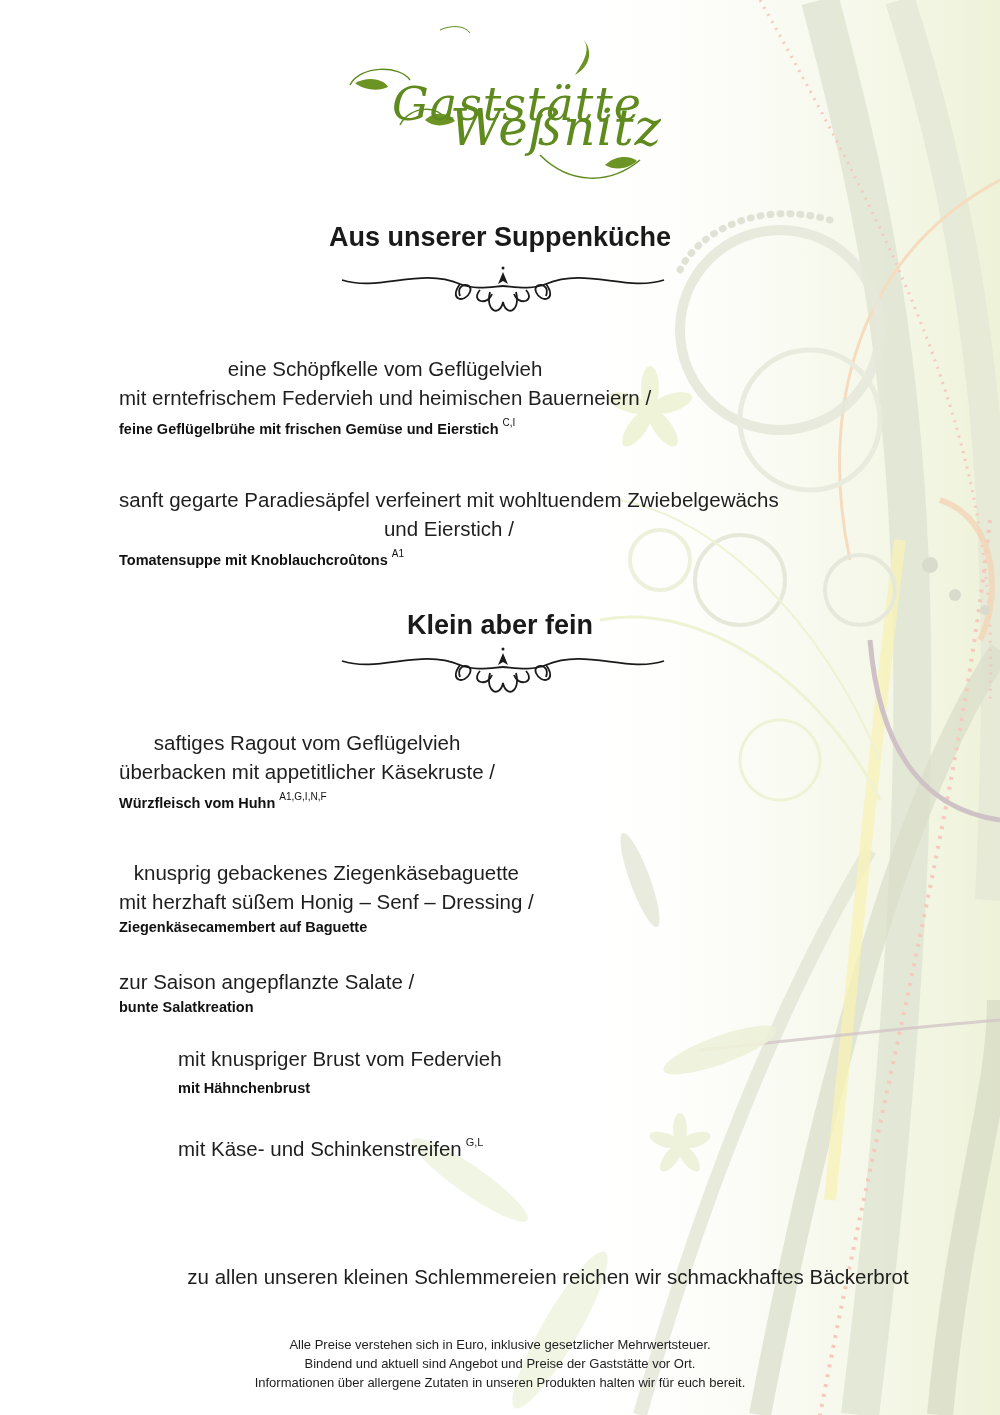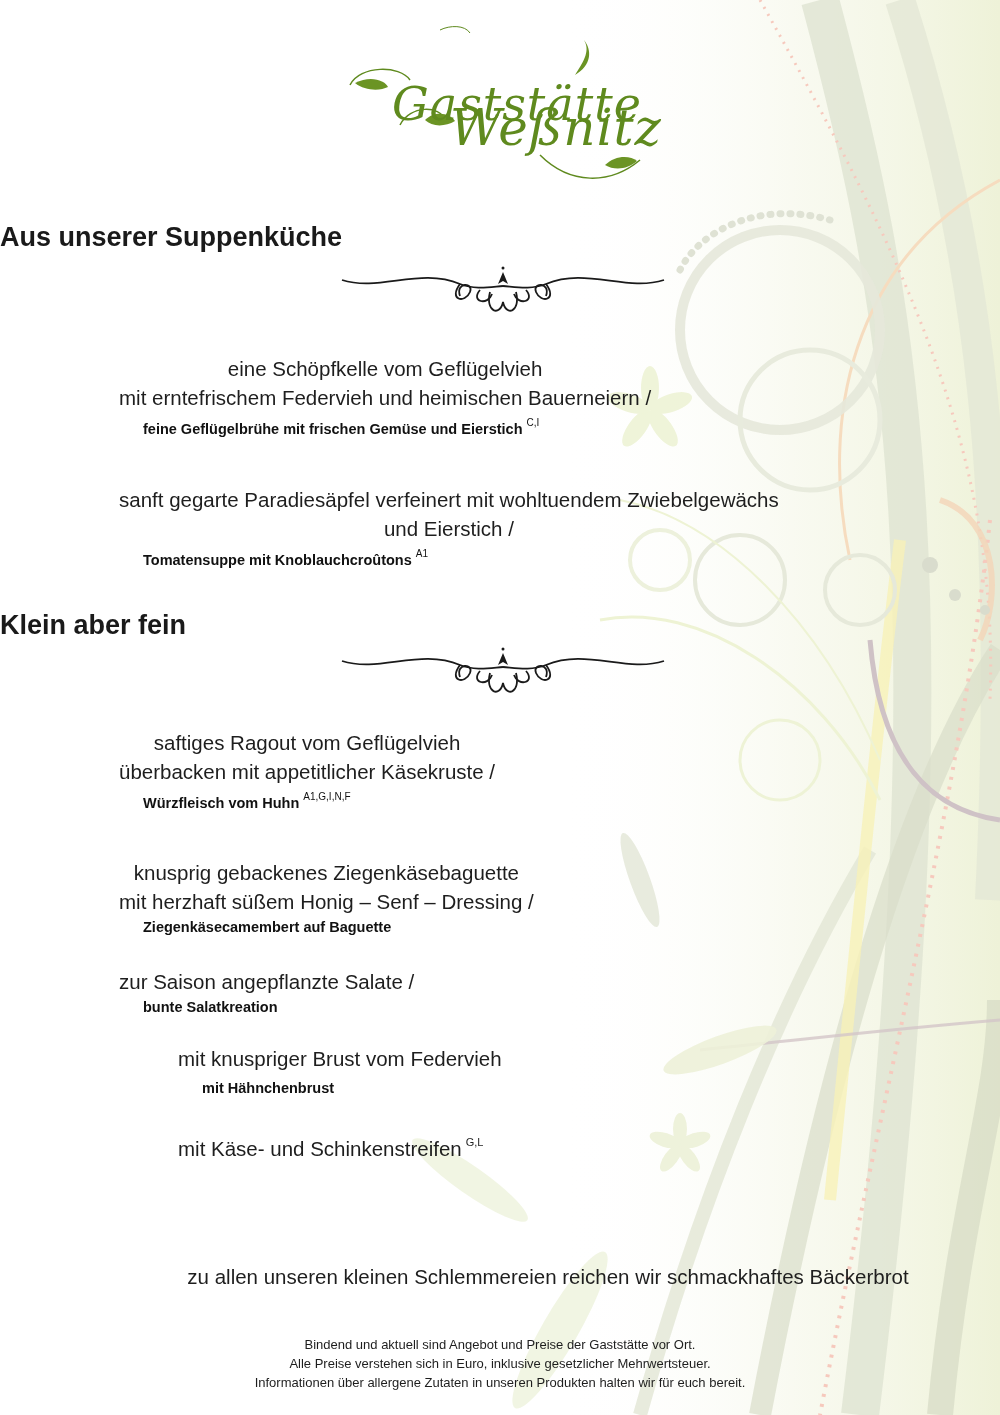--- a/index.html
+++ b/index.html
@@ -14,29 +14,29 @@
 
   .logo { position: absolute; left: 340px; top: 25px; width: 310px; height: 170px; }
   .logo-text {
     position: absolute; font-family: "DejaVu Serif", "Liberation Serif", serif;
     font-style: italic; color: #5f8a1e; white-space: nowrap;
   }
   .logo-line1 { left: 52px; top: 12px; font-size: 46px; letter-spacing: 1px; margin-top: 40px; }
   .logo-line2 { left: 110px; top: 74px; font-size: 50px; letter-spacing: 1px; }
 
   .section-title {
-    position: absolute; left: 0; width: 1000px; 
+    position: absolute; left: 0; width: 1000px; text-align: center;
     font-weight: bold; font-size: 27px; color: #1a1a1a;
   }
   .divider { position: absolute; left: 340px; width: 326px; height: 60px; }
 
   .item { position: absolute; left: 119px; }
   .item.indent { left: 178px; }
   .desc { font-size: 20.5px; line-height: 29px; color: #1e1e1e; text-align: center; }
-  .name { font-size: 14.5px; font-weight: bold; line-height: 22px; color: #111; margin-left: 24px; }
+  .name { font-size: 14.5px; font-weight: bold; line-height: 22px; color: #111; }
   .allergen { font-size: 10px; font-weight: normal; vertical-align: 8px; margin-left: 4px; }
   .desc .allergen { font-size: 11px; vertical-align: 10px; margin-left: 4px; }
 
   .bread {
     position: absolute; left: 0; width: 1000px; top: 1265px; text-align: center;
     font-size: 20.5px; color: #1e1e1e; padding-left: 48px;
   }
   .footer {
     position: absolute; left: 0; width: 1000px; top: 1335px; text-align: center;
     font-size: 13px; line-height: 19px; color: #1e1e1e;
@@ -196,17 +196,17 @@
     <div class="name" style="margin-top:4px">mit Hähnchenbrust</div>
   </div>
 
   <div class="item indent" style="top:1128px">
     <div class="desc"><span>mit Käse- und Schinkenstreifen</span><span class="allergen">G,L</span></div>
   </div>
 
   <div class="bread">zu allen unseren kleinen Schlemmereien reichen wir schmackhaftes Bäckerbrot</div>
 
   <div class="footer">
+    <div>Alle Preise verstehen sich in Euro, inklusive gesetzlicher Mehrwertsteuer.</div>
     <div>Bindend und aktuell sind Angebot und Preise der Gaststätte vor Ort.</div>
-    <div>Alle Preise verstehen sich in Euro, inklusive gesetzlicher Mehrwertsteuer.</div>
     <div>Informationen über allergene Zutaten in unseren Produkten halten wir für euch bereit.</div>
   </div>
 </div>
 
 </body></html>

